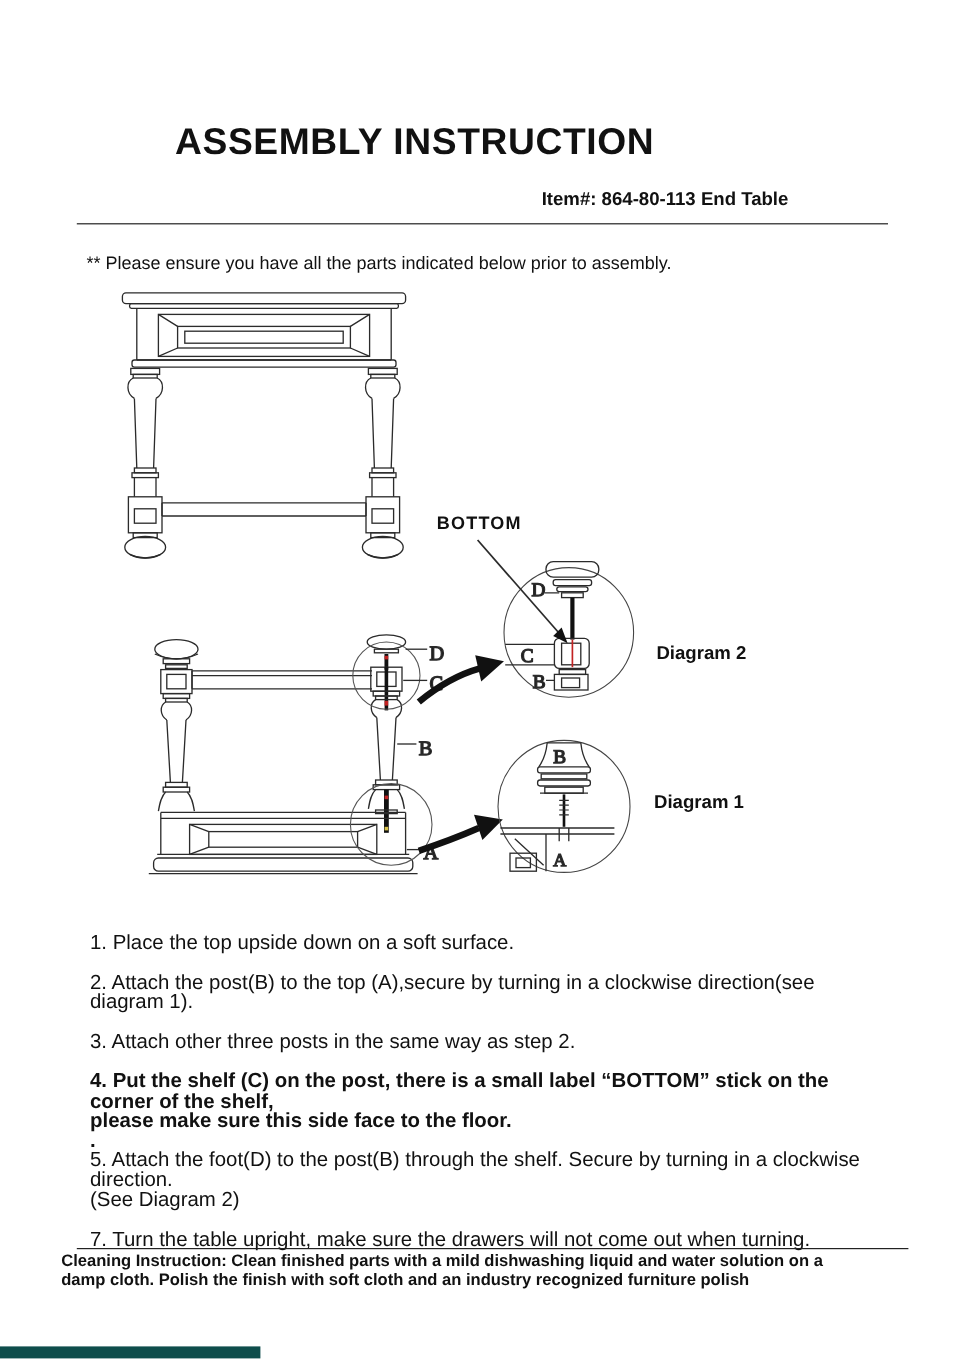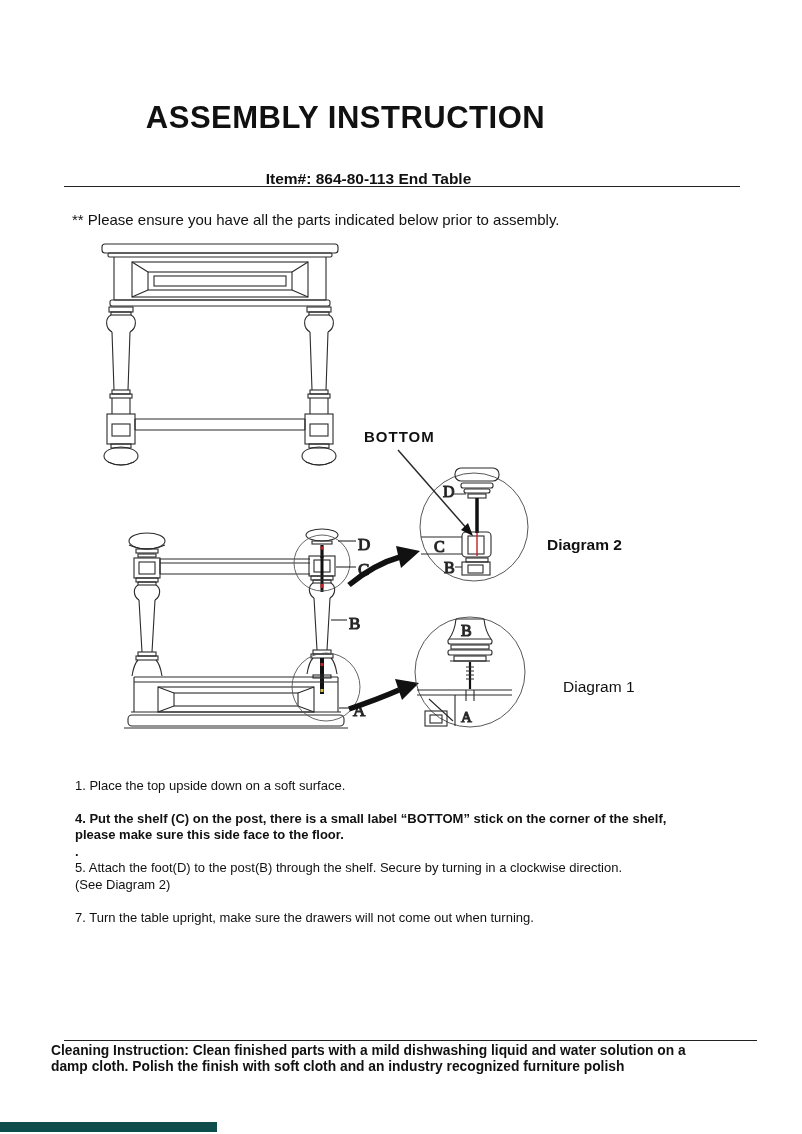--- a/index.html
+++ b/index.html
@@ -6,30 +6,30 @@
   body{
     width:802px;height:1134px;position:relative;background:#ffffff;
     font-family:"Liberation Sans", sans-serif;color:#111;overflow:hidden;
   }
   .abs{position:absolute;}
   .page-title{
     top:100px;left:0;width:691px;text-align:center;
     font-size:31px;font-weight:bold;letter-spacing:0.5px;margin:0;
   }
   .page-subtitle{
-    top:154px;left:0;width:653px;text-align:center;padding-left:52px;box-sizing:border-box;
-    font-size:15.5px;font-weight:bold;margin:16px;
+    top:154px;left:0;width:653px;text-align:right;padding-left:52px;box-sizing:border-box;
+    font-size:15.5px;font-weight:bold;margin:4px;
   }
   .rule-top{top:186px;left:64px;width:676px;height:0;border-top:1.6px solid #222;}
   .note{top:211px;left:72px;font-size:15px;margin:0;}
   .drawing-svg{top:0;left:0;width:802px;height:1134px;}
   .bottom-label{top:428px;left:364px;font-size:15px;font-weight:bold;letter-spacing:1px;margin:0;}
   .diagram2-label{top:536px;left:547px;font-size:15.5px;font-weight:bold;margin:0;}
-  .diagram1-label{top:660px;left:545px;font-size:15.5px;font-weight:normal;margin:18px;}
-  .steps{top:778px;left:75px;width:665px;font-size:13px;}
+  .diagram1-label{top:660px;left:545px;font-size:15.5px;font-weight:bold;margin:0;}
+  .steps{top:778px;left:75px;width:665px;font-size:17px;}
   .steps p{margin:0 0 16.6px;line-height:16.4px;white-space:pre-line;}
   .steps p.tight{margin:0;font-weight:bold;}
   .rule-bottom{top:1040px;left:64px;width:693px;height:0;border-top:1.5px solid #222;}
   .cleaning{
     top:1043px;left:51px;width:690px;font-size:13.8px;font-weight:bold;
     line-height:16.4px;white-space:pre-line;margin:0;
   }
   .footer-bar{top:1122px;left:0;width:217px;height:10px;}
   svg text.cad{font-family:"Liberation Serif", serif;font-weight:normal;fill:#1a1a1a;}
 </style>
@@ -196,20 +196,22 @@
     <text class="cad" x="461" y="722" font-size="15">A</text>
   </g>
 </svg>
 
 <p class="abs bottom-label">BOTTOM</p>
 <p class="abs diagram2-label">Diagram 2</p>
 <p class="abs diagram1-label">Diagram 1</p>
 
 <div class="abs steps">
   <p>1. Place the top upside down on a soft surface.</p>
+  <p>2. Attach the post(B) to the top (A),secure by turning in a clockwise direction(see diagram 1).</p>
+  <p>3. Attach other three posts in the same way as step 2.</p>
   <p class="tight">4. Put the shelf (C) on the post, there is a small label “BOTTOM” stick on the corner of the shelf,
 please make sure this side face to the floor.</p>
   <p class="tight">.</p>
   <p>5. Attach the foot(D) to the post(B) through the shelf. Secure by turning in a clockwise direction.
 (See Diagram 2)</p>
   <p>7. Turn the table upright, make sure the drawers will not come out when turning.</p>
 </div>
 
 <div class="abs rule-bottom"></div>
 <p class="abs cleaning">Cleaning Instruction: Clean finished parts with a mild dishwashing liquid and water solution on a

